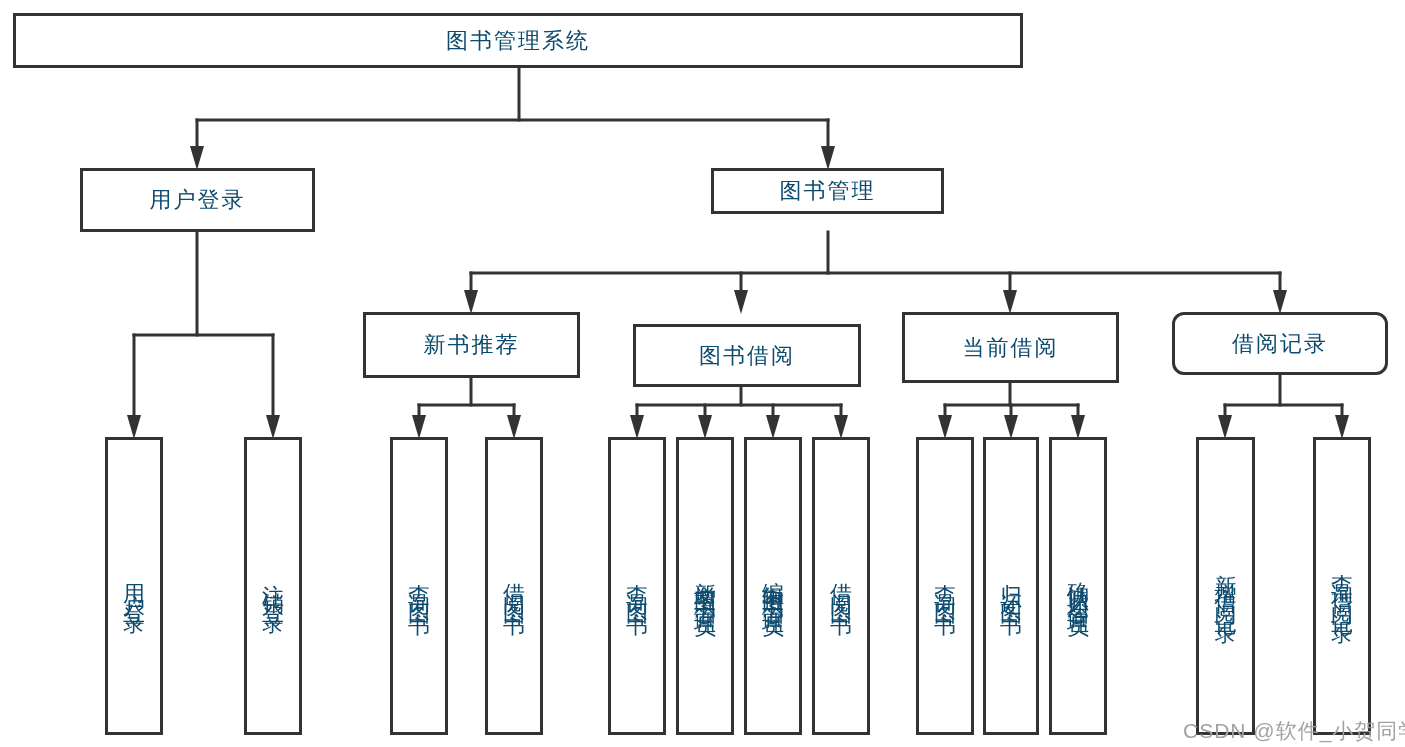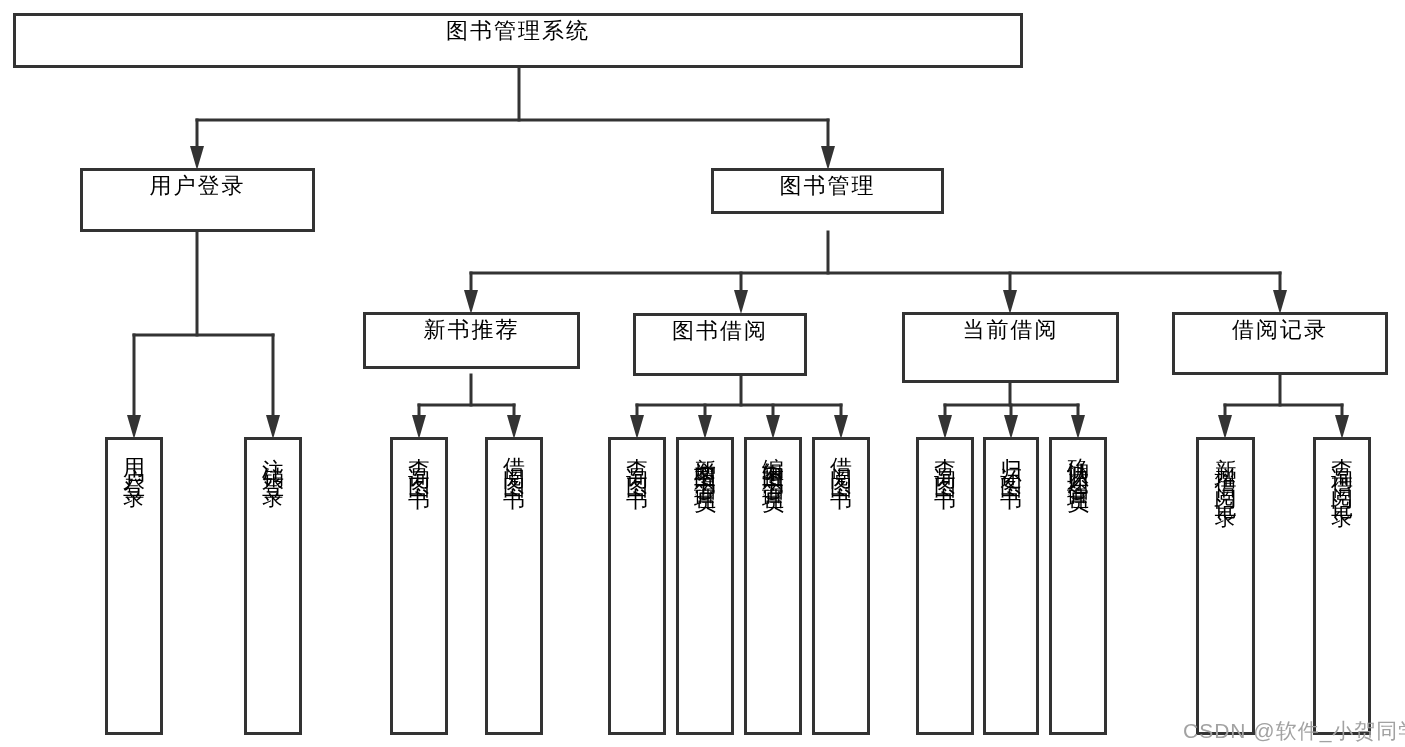--- a/index.html
+++ b/index.html
@@ -9,22 +9,22 @@
     background:#ffffff;
     font-family:"Liberation Sans",sans-serif;
     overflow:hidden;
   }
   .wires{position:absolute;left:0;top:0;z-index:1;}
   .node{
     position:absolute;
     box-sizing:border-box;
     border:3px solid #333333;
     background:#ffffff;
-    display:flex;justify-content:center;
-    color:#000000;
+    display:flex;align-items:center;justify-content:center;
+    color:#0c4a6e;
     z-index:2;
   }
   .hlabel{
     font-size:22px;
     letter-spacing:2px;
     white-space:nowrap;
   }
   .vlabel{
     writing-mode:vertical-rl;
     text-orientation:mixed;
@@ -122,30 +122,30 @@
     <span class="hlabel">图书管理系统</span>
   </div>
 
   <div class="node" style="left:80px;top:168px;width:235px;height:64px;">
     <span class="hlabel">用户登录</span>
   </div>
   <div class="node" style="left:711px;top:168px;width:233px;height:46px;">
     <span class="hlabel">图书管理</span>
   </div>
 
-  <div class="node" style="left:363px;top:312px;width:217px;height:57px;">
+  <div class="node" style="left:363px;top:312px;width:217px;height:66px;">
     <span class="hlabel">新书推荐</span>
   </div>
-  <div class="node" style="left:633px;top:313px;width:174px;height:63px;">
+  <div class="node" style="left:633px;top:324px;width:228px;height:63px;">
     <span class="hlabel">图书借阅</span>
   </div>
   <div class="node" style="left:902px;top:312px;width:217px;height:71px;">
     <span class="hlabel">当前借阅</span>
   </div>
-  <div class="node" style="left:1172px;top:312px;width:216px;height:63px;">
+  <div class="node" style="left:1172px;top:312px;width:216px;height:63px;border-radius:12px;">
     <span class="hlabel">借阅记录</span>
   </div>
 
   <div class="node" style="left:105px;top:437px;width:58px;height:298px;">
     <span class="vlabel">用户登录</span>
   </div>
   <div class="node" style="left:244px;top:437px;width:58px;height:298px;">
     <span class="vlabel">注销登录</span>
   </div>
 

